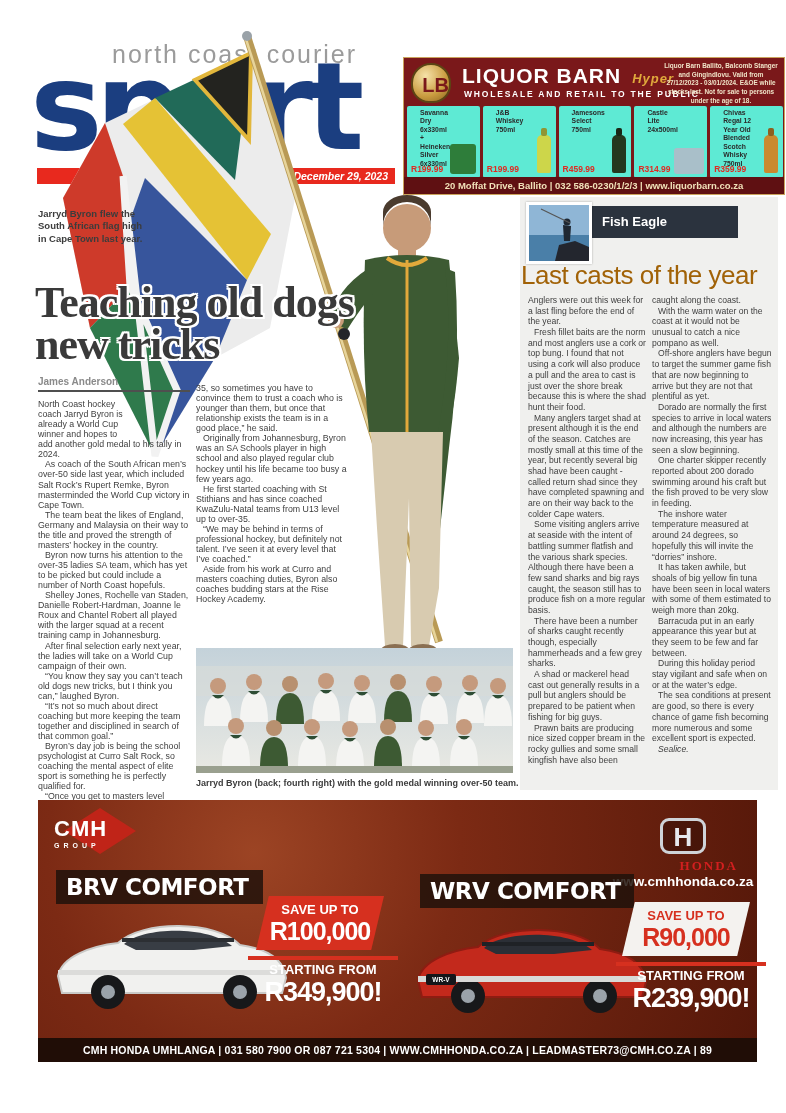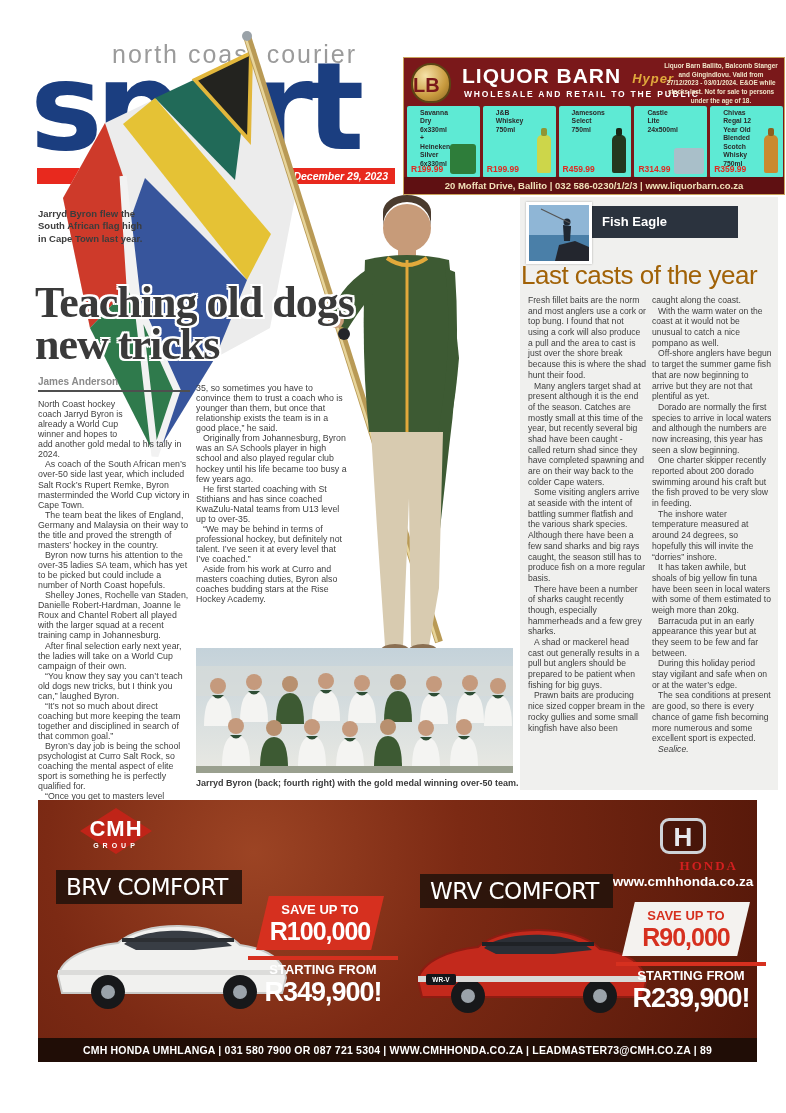--- a/index.html
+++ b/index.html
@@ -13,21 +13,21 @@
               letter-spacing:-7px;line-height:1;z-index:1;font-family:"DejaVu Sans", sans-serif;}
   .date-bar{left:37px;top:168px;width:358px;height:16px;background:#e8291e;z-index:1;
             color:#fff;font-size:10.5px;font-weight:bold;font-style:italic;
             text-align:right;padding-right:7px;box-sizing:border-box;line-height:16px;}
 
   
   .liquor{left:403px;top:57px;width:382px;height:138px;background:#7a181a;z-index:2;
           border:1px solid #caa35c;box-sizing:border-box;}
   .lb-logo{position:absolute;left:7px;top:5px;width:40px;height:40px;border-radius:50% 50% 45% 45%;
            background:radial-gradient(circle at 35% 30%, #f6e2a8, #c99b3f 60%, #8a6420);
-           color:#7a181a;font-weight:800;font-size:20px;text-align:left;line-height:40px;
+           color:#7a181a;font-weight:800;font-size:20px;text-align:right;line-height:40px;
            border:2px solid #5c4414;box-sizing:border-box;}
   .lb-title{position:absolute;left:58px;top:6px;color:#fff;font-weight:800;font-size:21px;
             letter-spacing:1px;white-space:nowrap;}
   .lb-hyper{color:#e0a93c;font-style:italic;font-weight:800;font-size:13px;margin-left:11px;}
   .lb-tag{position:absolute;left:60px;top:31px;color:#fff;font-weight:bold;font-size:8.5px;letter-spacing:1.8px;}
   .lb-legal{position:absolute;right:4px;top:4px;width:118px;color:#f0e4c8;font-size:6.4px;
             line-height:1.35;text-align:center;font-weight:bold;}
   .lb-products{position:absolute;left:3px;top:48px;width:376px;height:72px;display:flex;gap:3px;}
   .lb-panel{flex:1;background:#5eead4;border-radius:2px;position:relative;padding:3px 13px;box-sizing:border-box;}
   .lb-name{font-size:6.8px;font-weight:bold;color:#2a2a2a;line-height:1.25;width:68%;}
@@ -77,34 +77,34 @@
   .fish-col{position:absolute;top:98px;font-size:8.6px;line-height:1.245;color:#3e3e3e;}
   .fish-col p{margin:0;}
   .fish-col p + p{text-indent:6px;}
   .fish-colA{left:8px;width:118px;}
   .fish-colB{left:132px;width:120px;}
   .signoff{font-style:italic;text-indent:6px;}
 
   
   .honda{left:38px;top:800px;width:719px;height:262px;z-index:4;
          background:radial-gradient(circle at 30% 20%, #9c4424 0%, #7c2a14 38%, #541709 100%);}
-  .cmh-logo{position:absolute;left:32px;top:8px;width:92px;height:64px;text-align:center;}
+  .cmh-logo{position:absolute;left:16px;top:8px;width:92px;height:64px;}
   .cmh-diamond{position:absolute;left:10px;top:0;width:72px;height:46px;background:#c02418;
                clip-path:polygon(50% 0,100% 50%,50% 100%,0 50%);}
   .cmh-text{position:absolute;left:0;top:8px;width:92px;color:#fff;font-weight:800;font-size:22px;
             letter-spacing:1px;}
   .cmh-group{position:absolute;left:0;top:34px;width:92px;color:#fff;font-size:7px;letter-spacing:4px;font-weight:bold;}
   .honda-logo{position:absolute;left:622px;top:18px;width:46px;height:36px;border:3px solid #cfd3d8;
               border-radius:9px;color:#e6e9ee;font-weight:800;font-size:26px;text-align:center;
               line-height:32px;background:rgba(30,10,5,.35);box-sizing:border-box;}
   .honda-word{position:absolute;left:592px;top:58px;width:108px;text-align:right;color:#d21f1f;
               font-weight:800;font-size:13px;letter-spacing:2px;font-family:"Liberation Serif", serif;}
   .honda-web{position:absolute;left:560px;top:74px;width:170px;text-align:center;color:#fff;
              font-weight:bold;font-size:13.5px;}
-  .model-box{position:absolute;height:30px;background:rgba(32,18,10,.85);color:#fff;font-weight:400;
+  .model-box{position:absolute;height:30px;background:rgba(32,18,10,.85);color:#fff;font-weight:700;
              font-size:23px;line-height:30px;padding:2px 14px 2px 10px;letter-spacing:-.5px;
              font-family:"DejaVu Sans", sans-serif;}
   .brv-box{left:18px;top:70px;}
   .wrv-box{left:382px;top:74px;}
   .ribbon{position:absolute;width:128px;height:54px;text-align:center;
           clip-path:polygon(10% 0,100% 0,90% 100%,0 100%);padding-top:6px;box-sizing:border-box;}
   .ribbon-red{background:#d6301f;color:#fff;}
   .ribbon-white{background:#f4f2ef;color:#d6301f;}
   .ribbon .save-label{font-size:13px;font-weight:800;display:block;}
   .ribbon .save-amount{font-size:25px;font-weight:800;display:block;letter-spacing:-1px;}
@@ -263,20 +263,21 @@
       <rect width="60" height="36" fill="#8fb6d6"></rect>
       <rect y="30" width="60" height="26" fill="#4a7fa8"></rect>
       <path d="M26,56 L30,40 L46,36 L60,42 L60,56 Z" fill="#23262e"></path>
       <circle cx="38" cy="17" r="3.5" fill="#1f2833"></circle>
       <path d="M34,20 L42,21 L41,36 L35,36 Z" fill="#1f2833"></path>
       <line x1="41" y1="18" x2="12" y2="4" stroke="#555" stroke-width="1.2"></line>
     </svg>
     <div class="fish-kicker">Fish Eagle</div>
     <div class="fish-headline">Last casts of the year</div>
     <div class="fish-col fish-colA">
+        <p>Anglers were out this week for a last fling before the end of the year.</p>
         <p>Fresh fillet baits are the norm and most anglers use a cork or top bung. I found that not using a cork will also produce a pull and the area to cast is just over the shore break because this is where the shad hunt their food.</p>
         <p>Many anglers target shad at present although it is the end of the season. Catches are mostly small at this time of the year, but recently several big shad have been caught - called return shad since they have completed spawning and are on their way back to the colder Cape waters.</p>
         <p>Some visiting anglers arrive at seaside with the intent of battling summer flatfish and the various shark species. Although there have been a few sand sharks and big rays caught, the season still has to produce fish on a more regular basis.</p>
         <p>There have been a number of sharks caught recently though, especially hammerheads and a few grey sharks.</p>
         <p>A shad or mackerel head cast out generally results in a pull but anglers should be prepared to be patient when fishing for big guys.</p>
         <p>Prawn baits are producing nice sized copper bream in the rocky gullies and some small kingfish have also been</p>
       </div>
     <div class="fish-col fish-colB">
       <div>
           <p>caught along the coast.</p>

